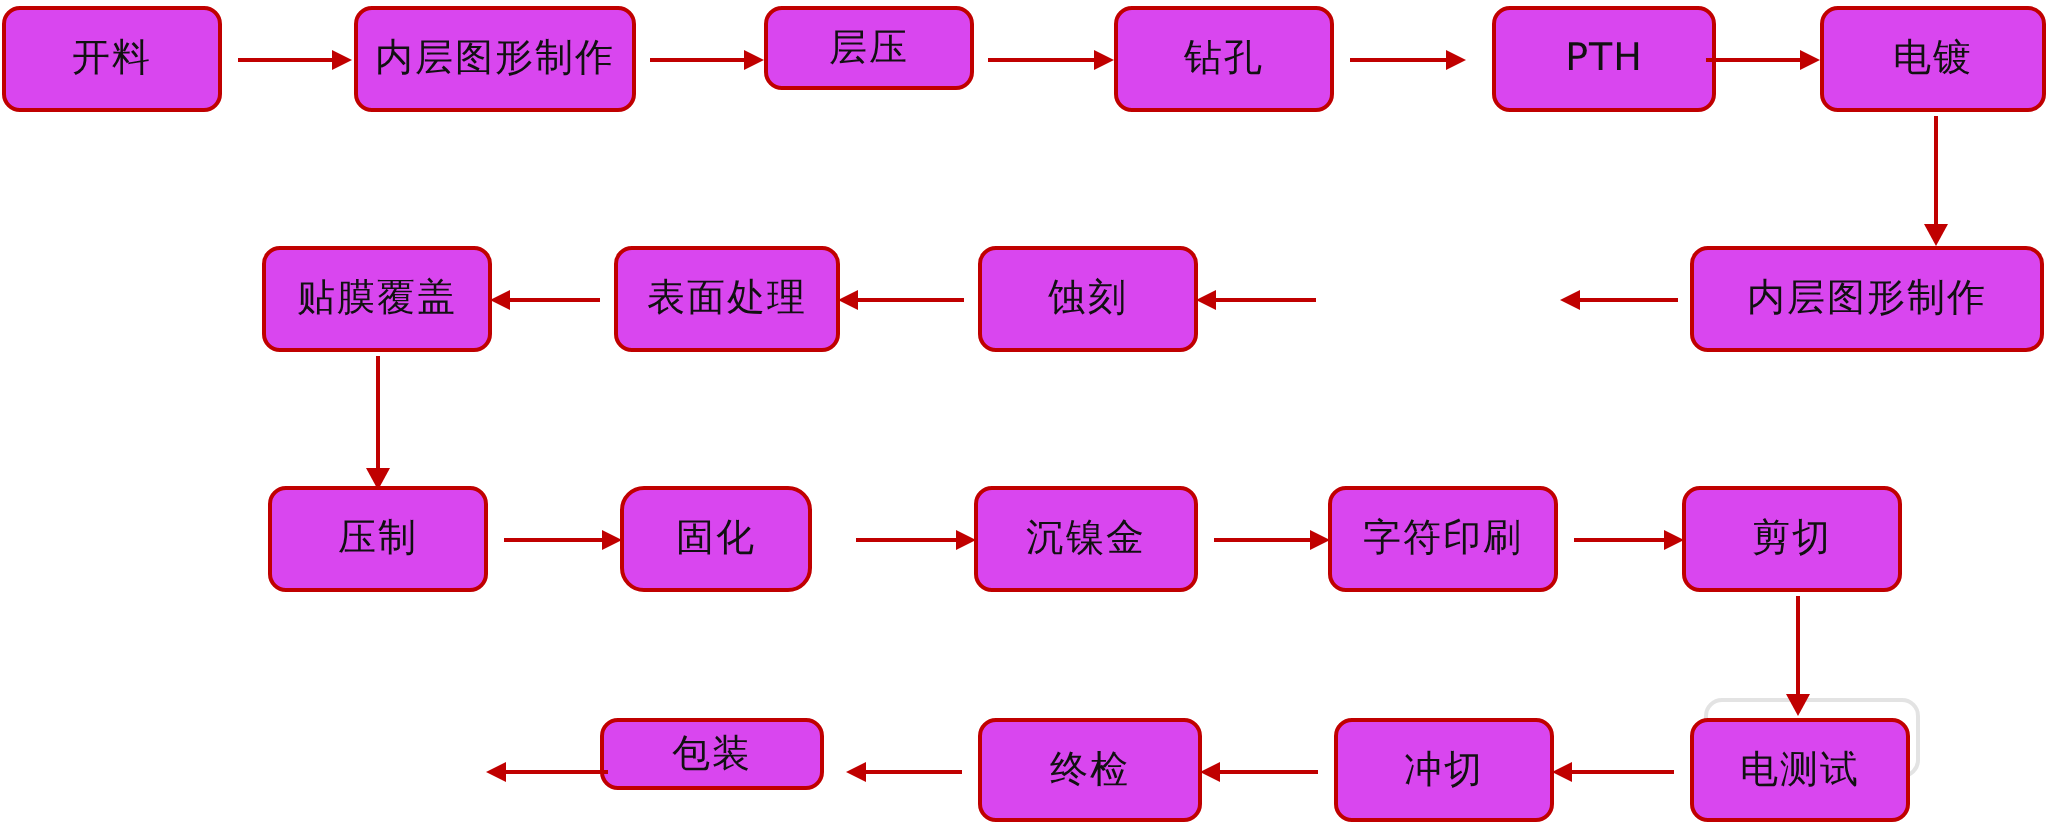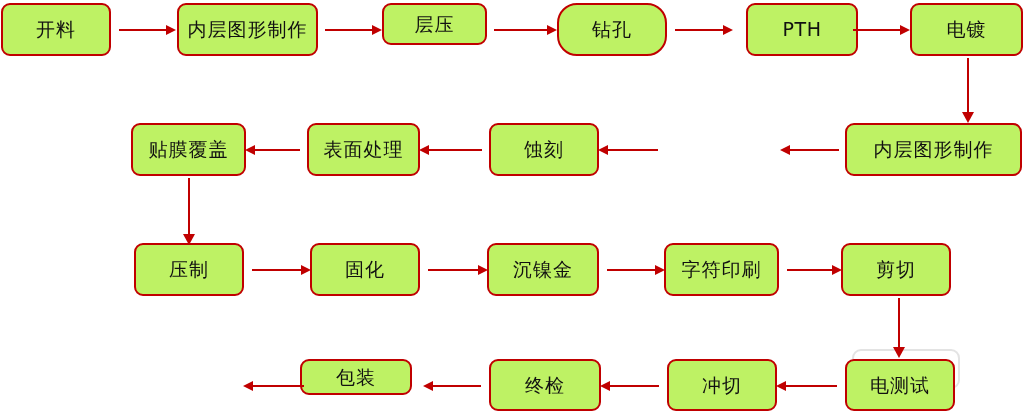--- a/index.html
+++ b/index.html
@@ -13,21 +13,21 @@
     height: 413px;
     background: #ffffff;
     font-family: "DejaVu Sans", "Liberation Sans", sans-serif;
     overflow: hidden;
   }
   .node {
     position: absolute;
     box-sizing: border-box;
     border: 2px solid #C00000;
     border-radius: 9px;
-    background: #bef264;
+    background: #d946ef;
     display: flex;
     align-items: center;
     justify-content: center;
   }
   .node-label {
     font-size: 19px;
     color: #111111;
     line-height: 1;
     letter-spacing: 1px;
     white-space: nowrap;
@@ -85,21 +85,21 @@
     <div class="ghost-artifact fade-mask" style="left: 852px; top: 349px; width: 108px; height: 40px;"></div>
     <div class="node" style="left: 1px; top: 3px; width: 110px; height: 53px;">
       <span class="node-label">开料</span>
     </div>
     <div class="node" style="left: 177px; top: 3px; width: 141px; height: 53px;">
       <span class="node-label">内层图形制作</span>
     </div>
     <div class="node" style="left: 382px; top: 3px; width: 105px; height: 42px;">
       <span class="node-label">层压</span>
     </div>
-    <div class="node" style="left: 557px; top: 3px; width: 110px; height: 53px; border-radius: 20px;">
+    <div class="node" style="left: 557px; top: 3px; width: 110px; height: 53px;">
       <span class="node-label">钻孔</span>
     </div>
     <div class="node" style="left: 733px; top: 3px; width: 112px; height: 53px; margin-left: 13px;">
       <span class="node-label latin">PTH</span>
     </div>
     <div class="node" style="left: 910px; top: 3px; width: 113px; height: 53px;">
       <span class="node-label">电镀</span>
     </div>
     <div class="node" style="left: 845px; top: 123px; width: 177px; height: 53px;">
       <span class="node-label">内层图形制作</span>
@@ -109,21 +109,21 @@
     </div>
     <div class="node" style="left: 307px; top: 123px; width: 113px; height: 53px;">
       <span class="node-label">表面处理</span>
     </div>
     <div class="node" style="left: 131px; top: 123px; width: 115px; height: 53px;">
       <span class="node-label">贴膜覆盖</span>
     </div>
     <div class="node" style="left: 134px; top: 243px; width: 110px; height: 53px;">
       <span class="node-label">压制</span>
     </div>
-    <div class="node" style="left: 310px; top: 243px; width: 110px; height: 53px;">
+    <div class="node" style="left: 310px; top: 243px; width: 96px; height: 53px; border-radius: 12px;">
       <span class="node-label">固化</span>
     </div>
     <div class="node" style="left: 487px; top: 243px; width: 112px; height: 53px;">
       <span class="node-label">沉镍金</span>
     </div>
     <div class="node" style="left: 664px; top: 243px; width: 115px; height: 53px;">
       <span class="node-label">字符印刷</span>
     </div>
     <div class="node" style="left: 841px; top: 243px; width: 110px; height: 53px;">
       <span class="node-label">剪切</span>

